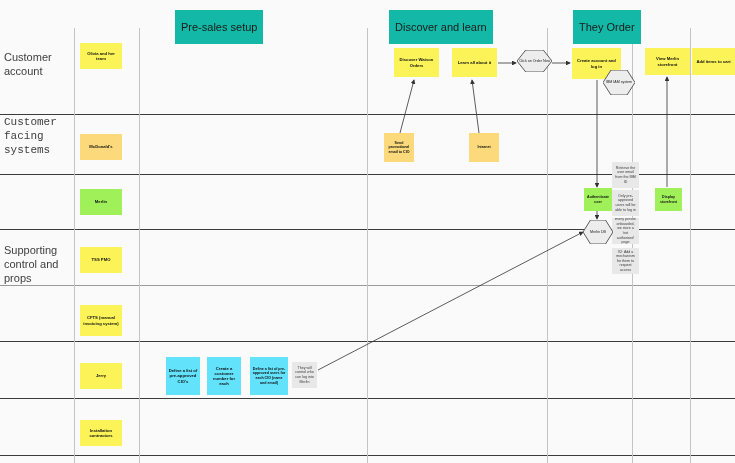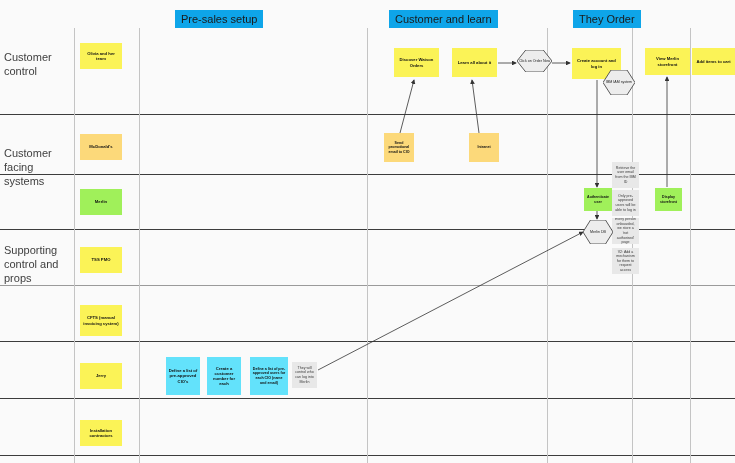--- a/index.html
+++ b/index.html
@@ -16,25 +16,25 @@
   #wires{position:absolute;left:0;top:0;width:735px;height:463px;pointer-events:none;}
 
   
   .hline{position:absolute;left:0;width:735px;height:1px;background:#3c3c3c;}
   .hline.soft{background:#9a9a9a;}
   .vline{position:absolute;top:28px;width:1px;height:435px;background:#c4c4c4;}
 
   
   .phase{
     position:absolute;
-    background:#0ea5e9;
+    background:#14b8a6;
     color:#1a1a1a;
     font-size:11px;
     line-height:14px;
-    padding:2px 6px;
+    padding:10px 6px;
     white-space:nowrap;
   }
 
   
   .rowlabel{
     position:absolute;
     left:4px;
     color:#404040;
     font-size:11px;
     line-height:14px;
@@ -103,27 +103,27 @@
         <line x1="479" y1="133" x2="472" y2="80" marker-end="url(#ah)"></line>
         <line x1="597" y1="80" x2="597" y2="187" marker-end="url(#ah)"></line>
         <line x1="597" y1="211" x2="597" y2="219" marker-end="url(#ah)"></line>
         <line x1="667" y1="187" x2="667" y2="77" marker-end="url(#ah)"></line>
         <line x1="318" y1="370" x2="583" y2="232" marker-end="url(#ah)"></line>
       </g>
   </svg>
 
   <div id="phases">
       <div class="phase" style="left: 175px; top: 10px;">Pre-sales setup</div>
-      <div class="phase" style="left: 389px; top: 10px;">Customer and learn</div>
+      <div class="phase" style="left: 389px; top: 10px;">Discover and learn</div>
       <div class="phase" style="left: 573px; top: 10px;">They Order</div>
     </div>
 
   <div id="rowlabels">
-      <div class="rowlabel" style="top: 50px;">Customer control</div>
-      <div class="rowlabel" style="top: 146px;">Customer facing systems</div>
+      <div class="rowlabel" style="top: 50px;">Customer account</div>
+      <div class="rowlabel" style="top: 115px; font-family: Liberation Mono, monospace;">Customer facing systems</div>
       <div class="rowlabel" style="top: 243px;">Supporting control and props</div>
     </div>
 
   <div id="lanetags">
       <div class="note yellow f7" style="left: 80px; top: 43px; width: 42px; height: 26px;">Olivia and her team</div>
       <div class="note orange f7" style="left: 80px; top: 134px; width: 42px; height: 26px;">McDonald's</div>
       <div class="note green f7" style="left: 80px; top: 189px; width: 42px; height: 26px;">Merlin</div>
       <div class="note yellow f7" style="left: 80px; top: 247px; width: 42px; height: 26px;">TSS PMO</div>
       <div class="note yellow f7" style="left: 80px; top: 305px; width: 42px; height: 31px;">CFTS (manual invoicing system)</div>
       <div class="note yellow f7" style="left: 80px; top: 363px; width: 42px; height: 26px;">Jerry</div>

